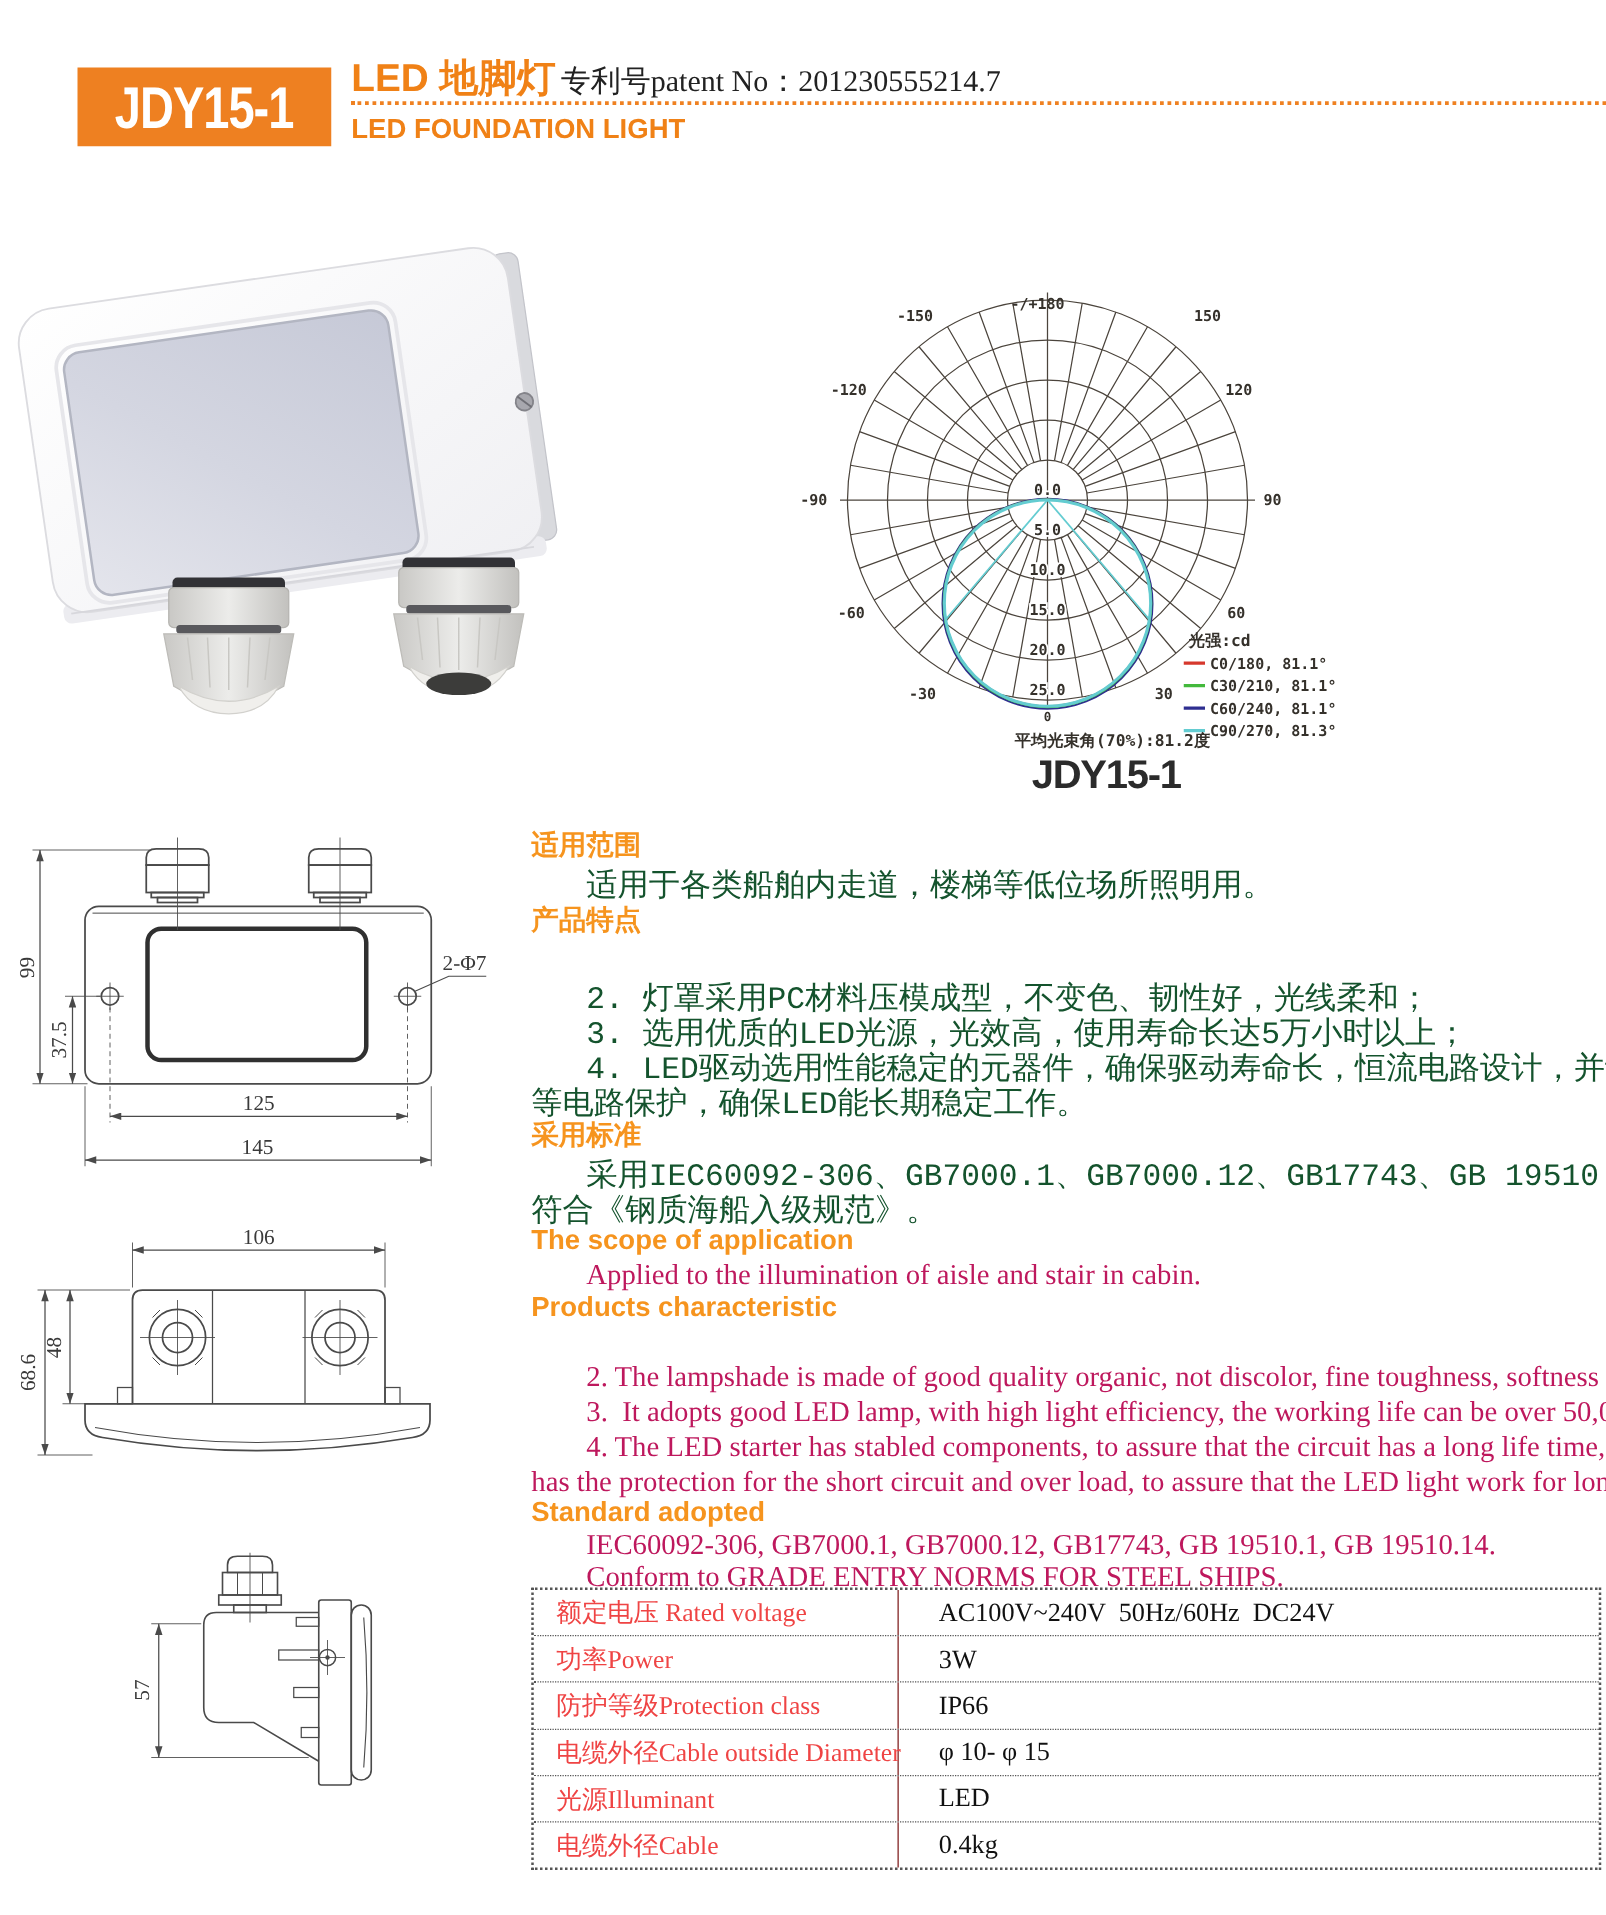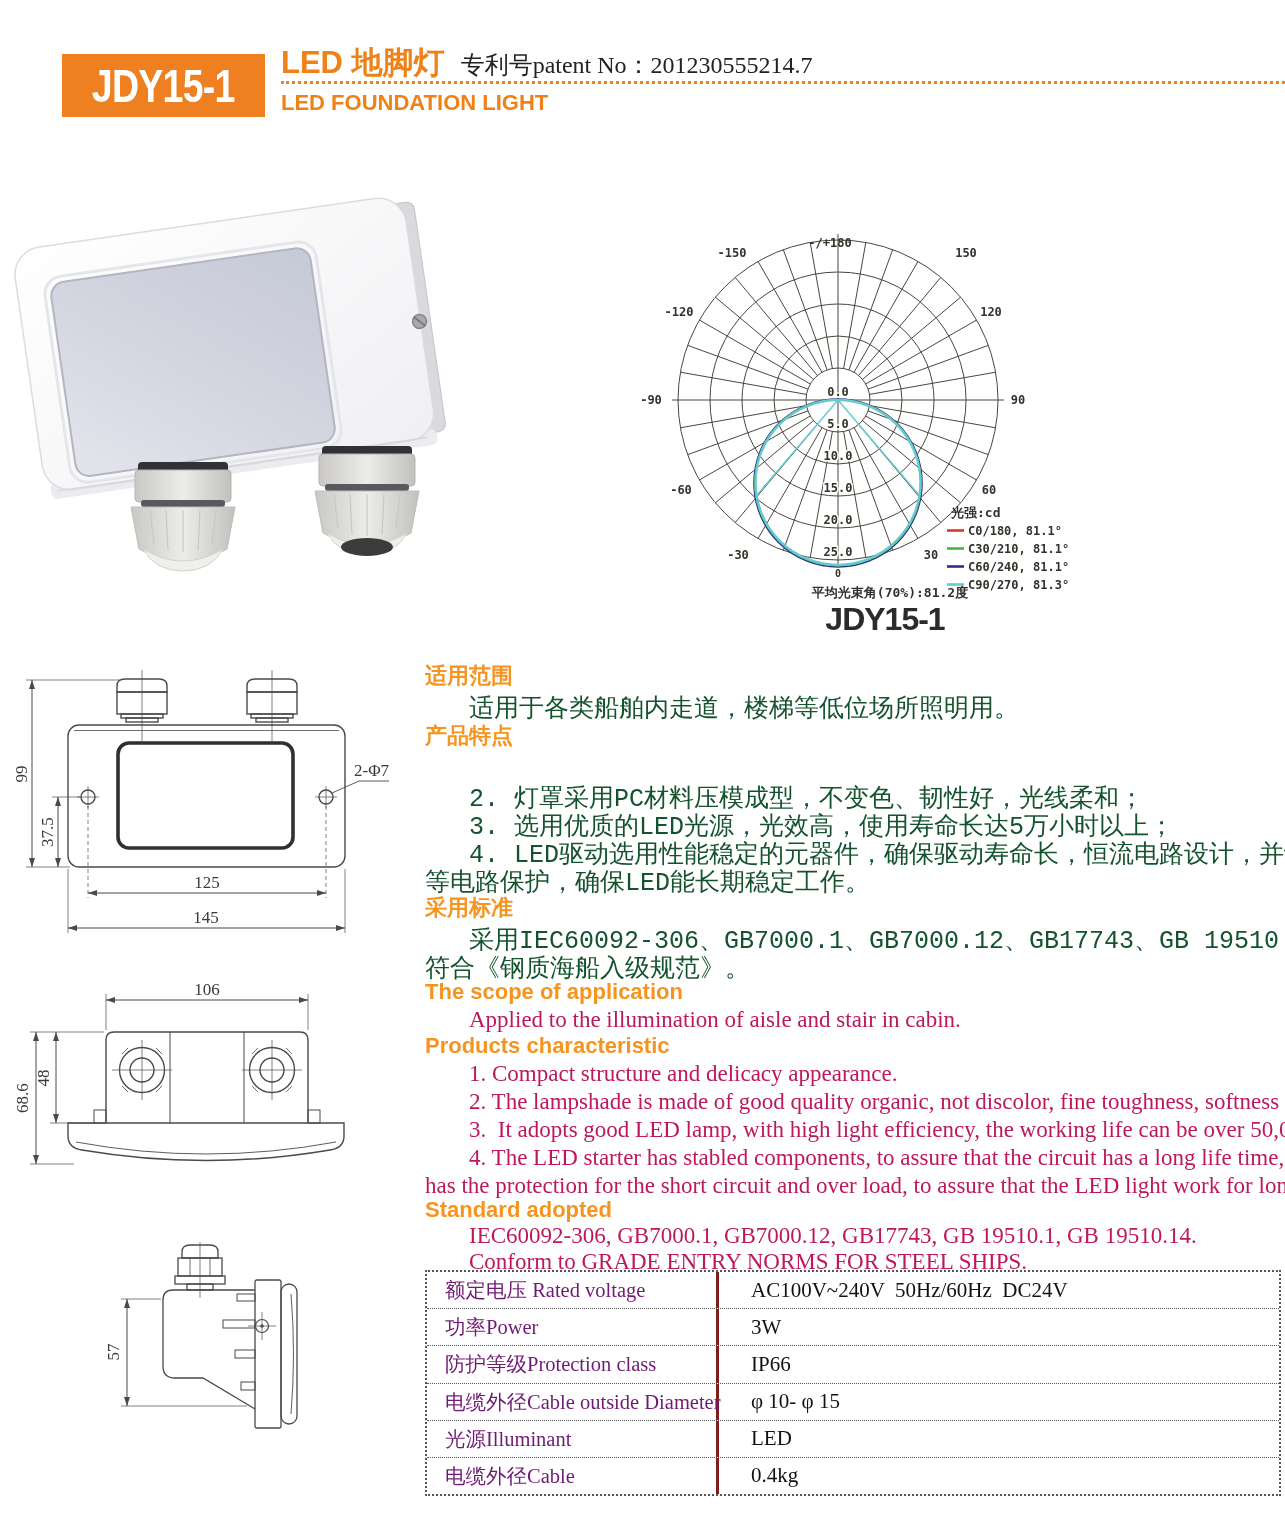--- a/index.html
+++ b/index.html
@@ -6,38 +6,38 @@
   *{box-sizing:border-box;}
   .page{position:relative;width:1285px;height:1532px;background:#fff;overflow:hidden;
         font-family:"Liberation Serif",serif;color:#1a1a1a;border-radius:28px;}
   
   .model-box{position:absolute;left:62px;top:54px;width:203px;height:63px;background:#ee8021;
              display:flex;align-items:center;justify-content:center;}
   .model-box span{color:#fff;font-family:"Liberation Sans",sans-serif;font-weight:800;
                   font-size:47px;letter-spacing:-1px;transform:scaleX(.8);white-space:nowrap;}
   .title-row{position:absolute;left:281px;top:42px;white-space:nowrap;}
   .title-cn{font-family:"Liberation Sans",sans-serif;font-weight:800;font-size:31px;color:#f08116;vertical-align:baseline;}
-  .patent{font-size:24px;color:#222;margin-left:16px;}
+  .patent{font-size:24px;color:#222;margin-left:4px;}
   .dotline{position:absolute;left:281px;top:81px;width:1004px;height:0;border-top:3px dotted #ef8121;}
   .title-en{position:absolute;left:281px;top:90px;font-family:"Liberation Sans",sans-serif;
             font-weight:800;font-size:22px;color:#f08116;letter-spacing:0px;white-space:nowrap;}
   
   .content{position:absolute;left:425px;top:661px;width:862px;height:610px;}
   .tl{position:absolute;left:0;white-space:pre;}
   .sec-h{font-family:"Liberation Sans",sans-serif;font-weight:800;font-size:22px;color:#f6941e;}
   .cn-line{font-family:Liberation Mono, monospace;font-size:25px;color:#14532d;}
   .en-line{font-family:"Liberation Serif",serif;font-size:23px;color:#be185d;}
   .ind{padding-left:44px;}
   
   .spec{position:absolute;left:425px;top:1270px;width:856px;height:226px;border:2px dotted #555;
         display:flex;flex-direction:column;}
   .spec .row{flex:1;display:flex;align-items:center;border-top:1px dotted #555;}
   .spec .row:first-child{border-top:none;}
   .spec .lab{width:292px;height:100%;display:flex;align-items:center;padding-left:18px;
-             border-right:3px solid #7f1d1d;font-size:20.5px;color:#701a75;white-space:pre;}
+             border-right:1px solid #7f1d1d;font-size:20.5px;color:#ef4444;white-space:pre;}
   .spec .val{flex:1;padding-left:32px;font-size:21px;color:#111;white-space:pre;}
   svg text{font-family:"DejaVu Sans Mono","Liberation Mono",monospace;}
   .cht{font-size:12px;font-weight:bold;fill:#35312b;}
   .chtr{font-size:12px;font-weight:bold;fill:#35312b;paint-order:stroke;stroke:#fff;stroke-width:3px;}
   .dimt{font-family:"Liberation Serif",serif;font-size:17px;fill:#3a3a3a;font-weight:normal;}
 </style>
 </head>
 <body>
 
 <div class="page">
@@ -324,21 +324,20 @@
     <div class="tl cn-line ind" style="top:120px">2. 灯罩采用PC材料压模成型，不变色、韧性好，光线柔和；</div>
     <div class="tl cn-line ind" style="top:148px">3. 选用优质的LED光源，光效高，使用寿命长达5万小时以上；</div>
     <div class="tl cn-line ind" style="top:176px">4. LED驱动选用性能稳定的元器件，确保驱动寿命长，恒流电路设计，并设有短路、过载</div>
     <div class="tl cn-line" style="top:204px">等电路保护，确保LED能长期稳定工作。</div>
     <div class="tl sec-h" style="top:232px">采用标准</div>
     <div class="tl cn-line ind" style="top:262px">采用IEC60092-306、GB7000.1、GB7000.12、GB17743、GB 19510.1、GB 19510.14标准；</div>
     <div class="tl cn-line" style="top:290px">符合《钢质海船入级规范》。</div>
     <div class="tl sec-h" style="top:318px">The scope of application</div>
     <div class="tl en-line ind" style="top:346px">Applied to the illumination of aisle and stair in cabin.</div>
     <div class="tl sec-h" style="top:372px">Products characteristic</div>
-    <div class="tl en-line ind" style="top:400px">1. Compact structure and delicacy appearance.</div>
     <div class="tl en-line ind" style="top:428px">2. The lampshade is made of good quality organic, not discolor, fine toughness, softness ray.</div>
     <div class="tl en-line ind" style="top:456px">3.  It adopts good LED lamp, with high light efficiency, the working life can be over 50,000 hours.</div>
     <div class="tl en-line ind" style="top:484px">4. The LED starter has stabled components, to assure that the circuit has a long life time, and it</div>
     <div class="tl en-line" style="top:512px">has the protection for the short circuit and over load, to assure that the LED light work for long term.</div>
     <div class="tl sec-h" style="top:536px">Standard adopted</div>
     <div class="tl en-line ind" style="top:562px">IEC60092-306, GB7000.1, GB7000.12, GB17743, GB 19510.1, GB 19510.14.</div>
     <div class="tl en-line ind" style="top:588px">Conform to GRADE ENTRY NORMS FOR STEEL SHIPS.</div>
   </div>
 
   <div class="spec">

